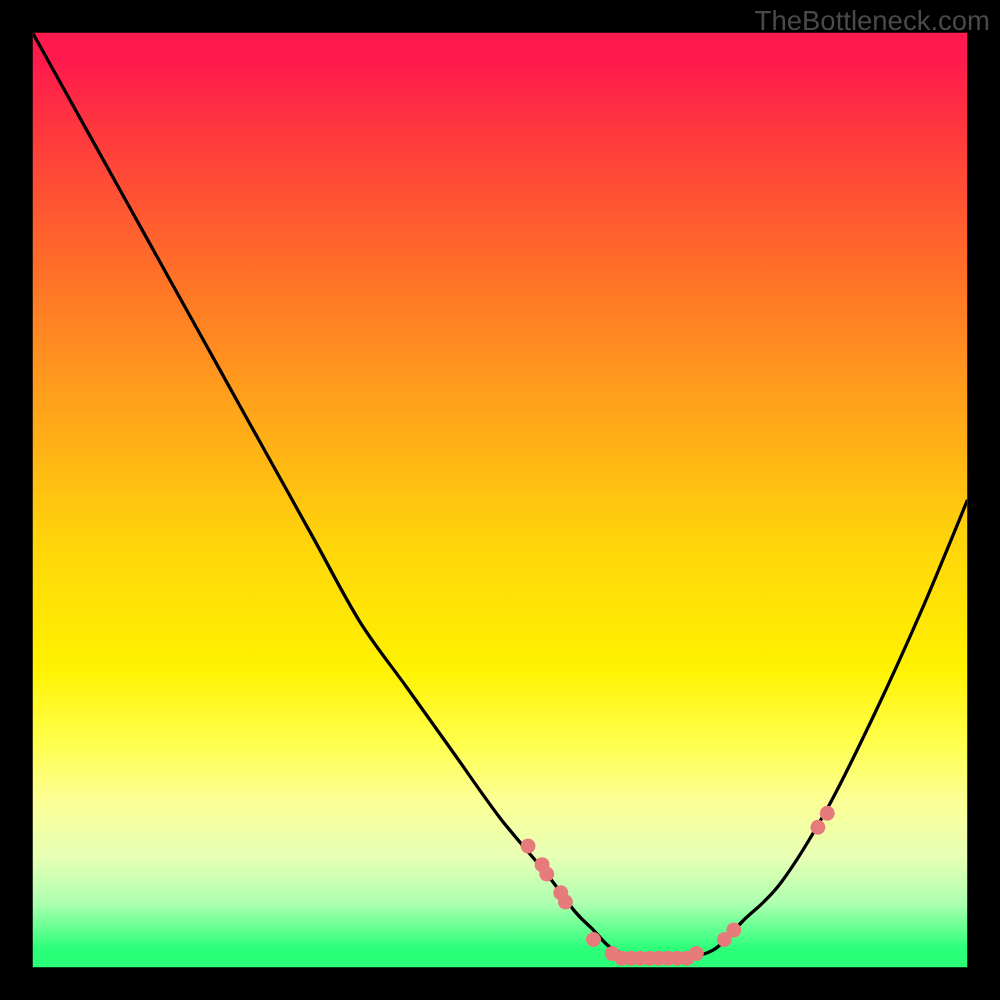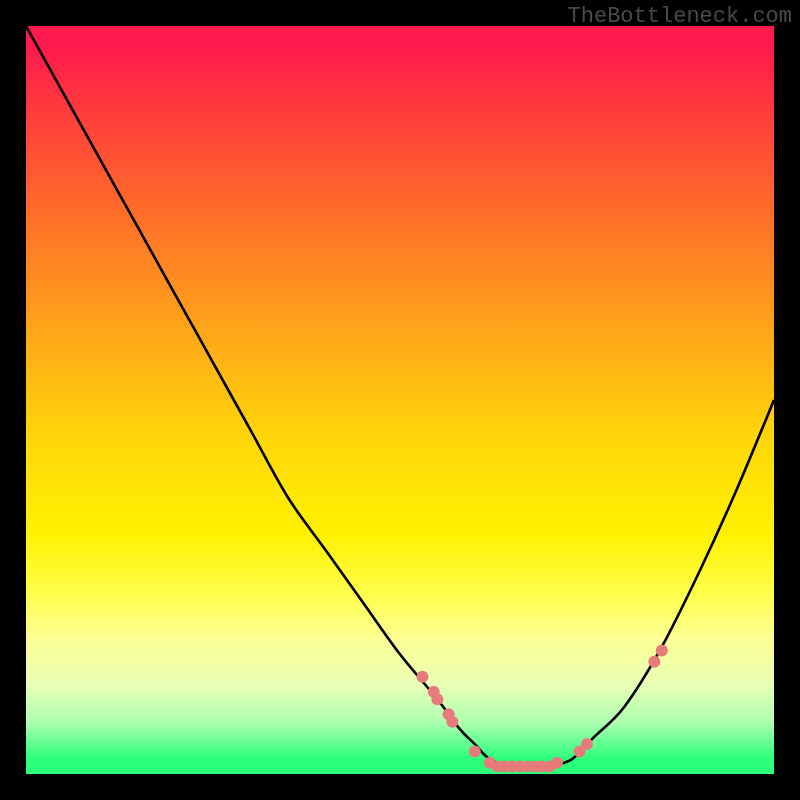--- a/index.html
+++ b/index.html
@@ -8,21 +8,21 @@
     position: relative;
     width: 800px;
     height: 800px;
     background: #000;
   }
   .watermark {
     position: absolute;
     top: 4px;
     right: 8px;
     color: #4a4a4a;
-    font-family: Liberation Mono, monospace;
+    font-family: Liberation Sans, sans-serif;
     font-size: 22px;
     font-weight: 500;
     z-index: 10;
   }
   .plot-area {
     position: absolute;
     left: 26px;
     top: 26px;
     width: 748px;
     height: 748px;

